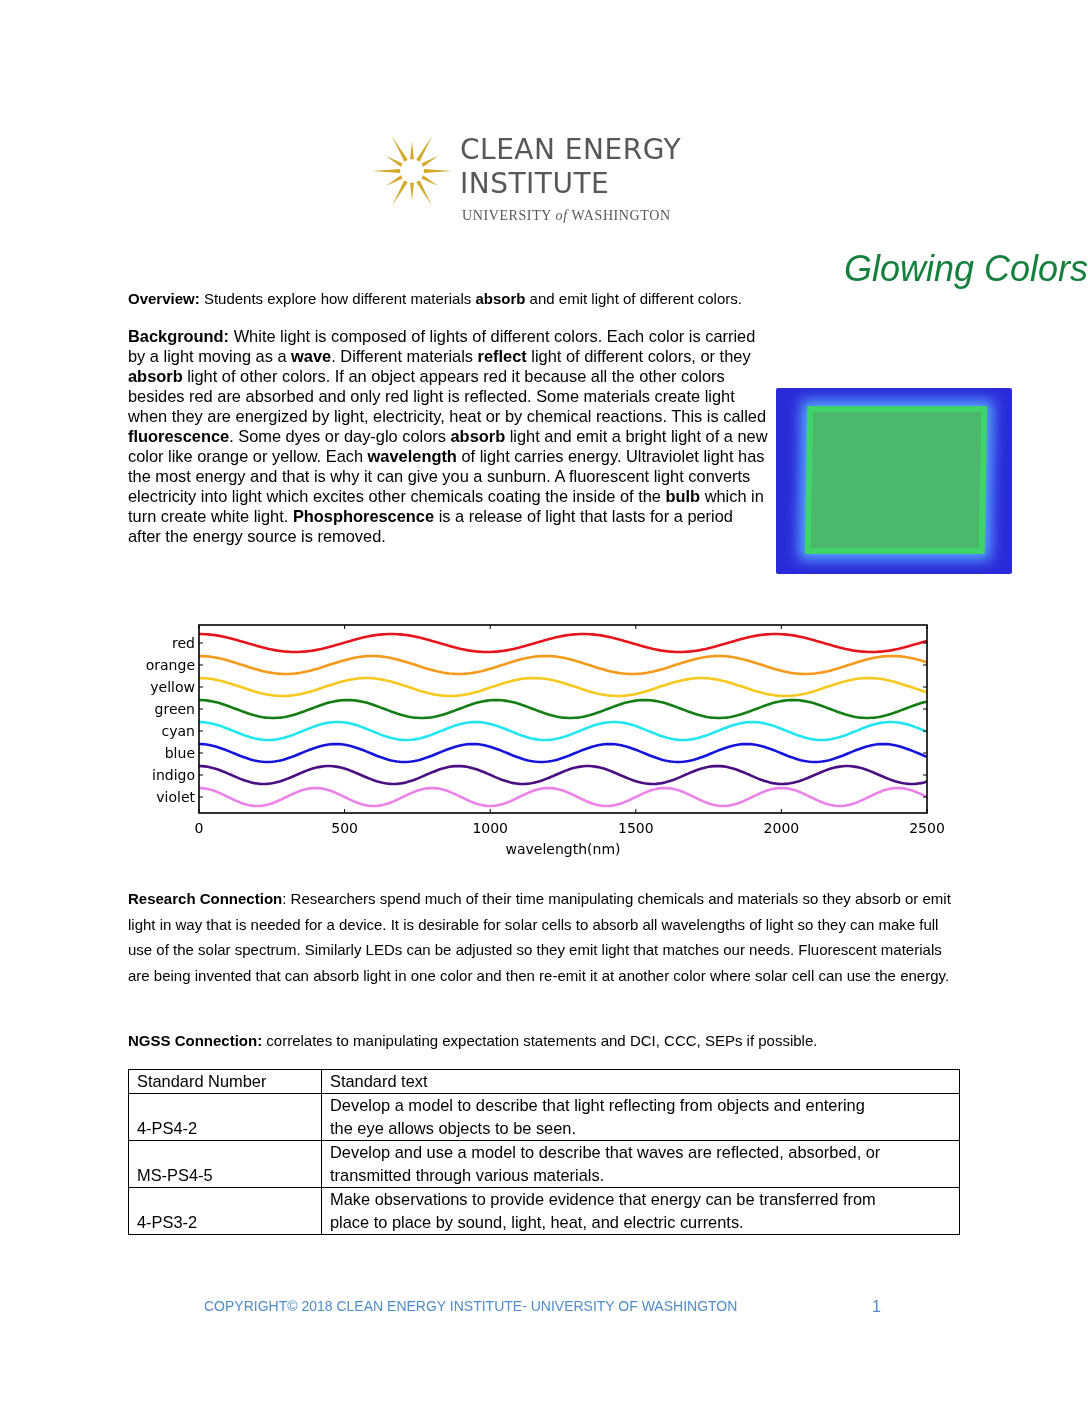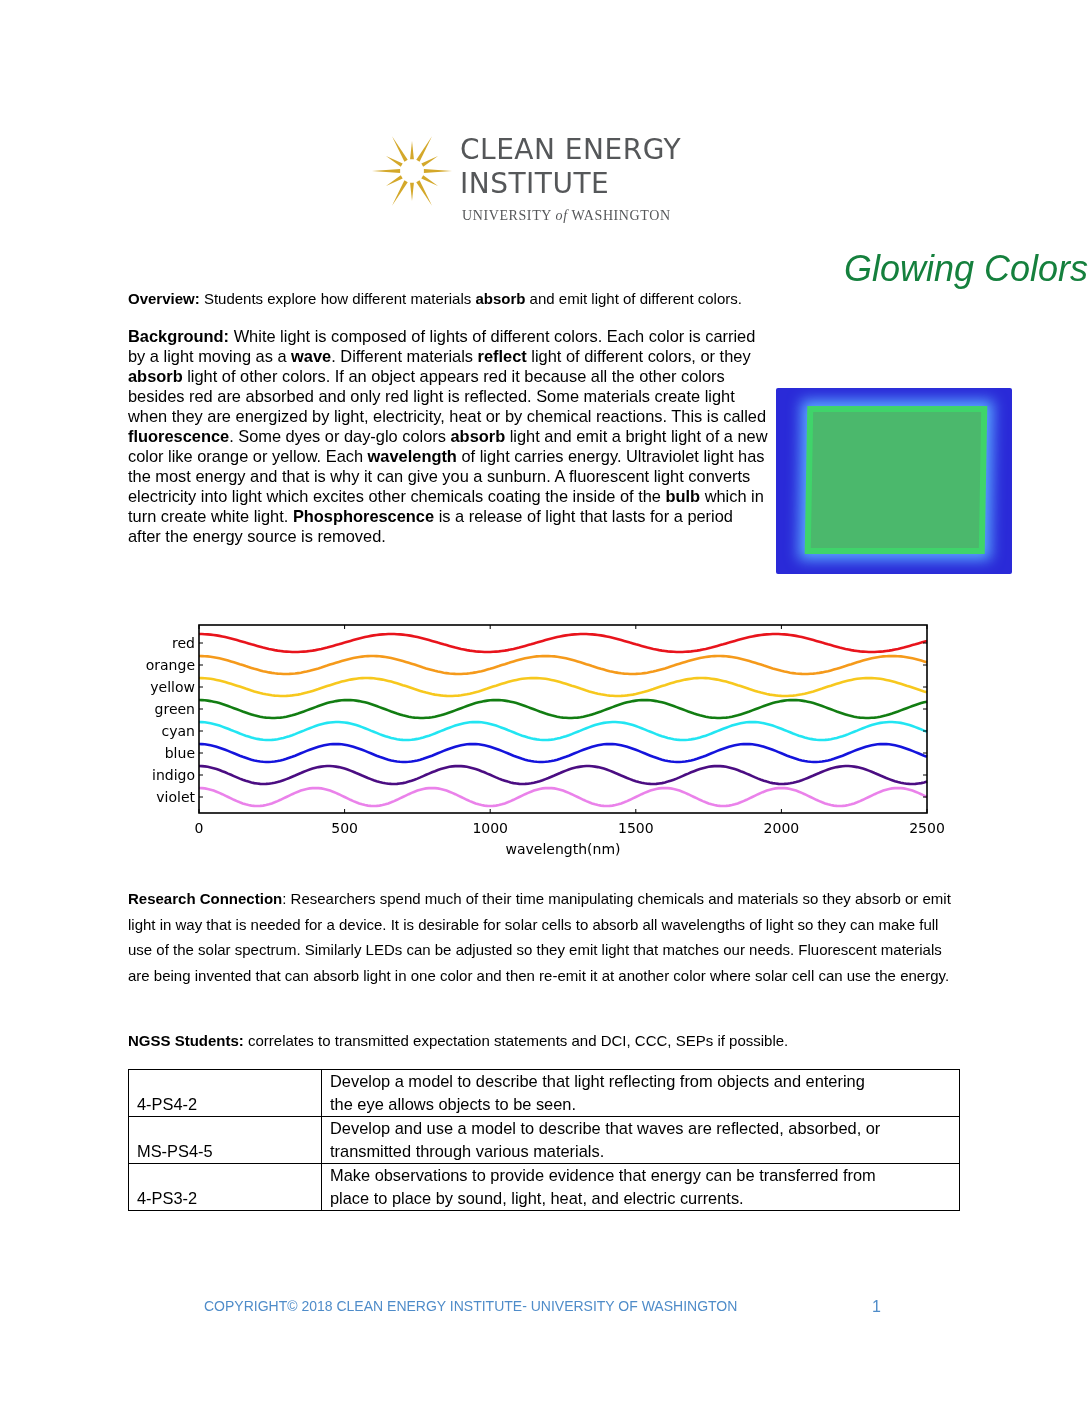--- a/index.html
+++ b/index.html
@@ -127,25 +127,29 @@
       <text x="799" y="213" text-anchor="middle" font-size="14" fill="#000" font-family="DejaVu Sans, sans-serif">2500</text>
       <text x="435" y="234" text-anchor="middle" font-size="14" fill="#000" font-family="DejaVu Sans, sans-serif">wavelength(nm)</text>
     </svg>
 </div>
 
 <div class="abs para" style="top:886px;">
   <b>Research Connection</b><span>: Researchers spend much of their time manipulating chemicals and materials so they absorb or emit light in way that is needed for a device. It is desirable for solar cells to absorb all wavelengths of light so they can make full use of the solar spectrum. Similarly LEDs can be adjusted so they emit light that matches our needs.  Fluorescent materials are being invented that can absorb light in one color and then re-emit it at another color where solar cell can use the energy.</span>
 </div>
 
 <div class="abs para" style="top:1028px;">
-  <b>NGSS Students:</b><span> correlates to transmitted expectation statements and DCI, CCC, SEPs if possible.</span>
+  <b>NGSS Connection:</b><span> correlates to manipulating expectation statements and DCI, CCC, SEPs if possible.</span>
 </div>
 
 <table class="abs table">
   <tbody>
+      <tr>
+    <td class="num">Standard Number</td>
+    <td>Standard text</td>
+  </tr>
   <tr>
     <td class="num">4-PS4-2</td>
     <td>
           <div>Develop a model to describe that light reflecting from objects and entering</div>
           <div>the eye allows objects to be seen.</div>
         </td>
   </tr>
   <tr>
     <td class="num">MS-PS4-5</td>
     <td>

